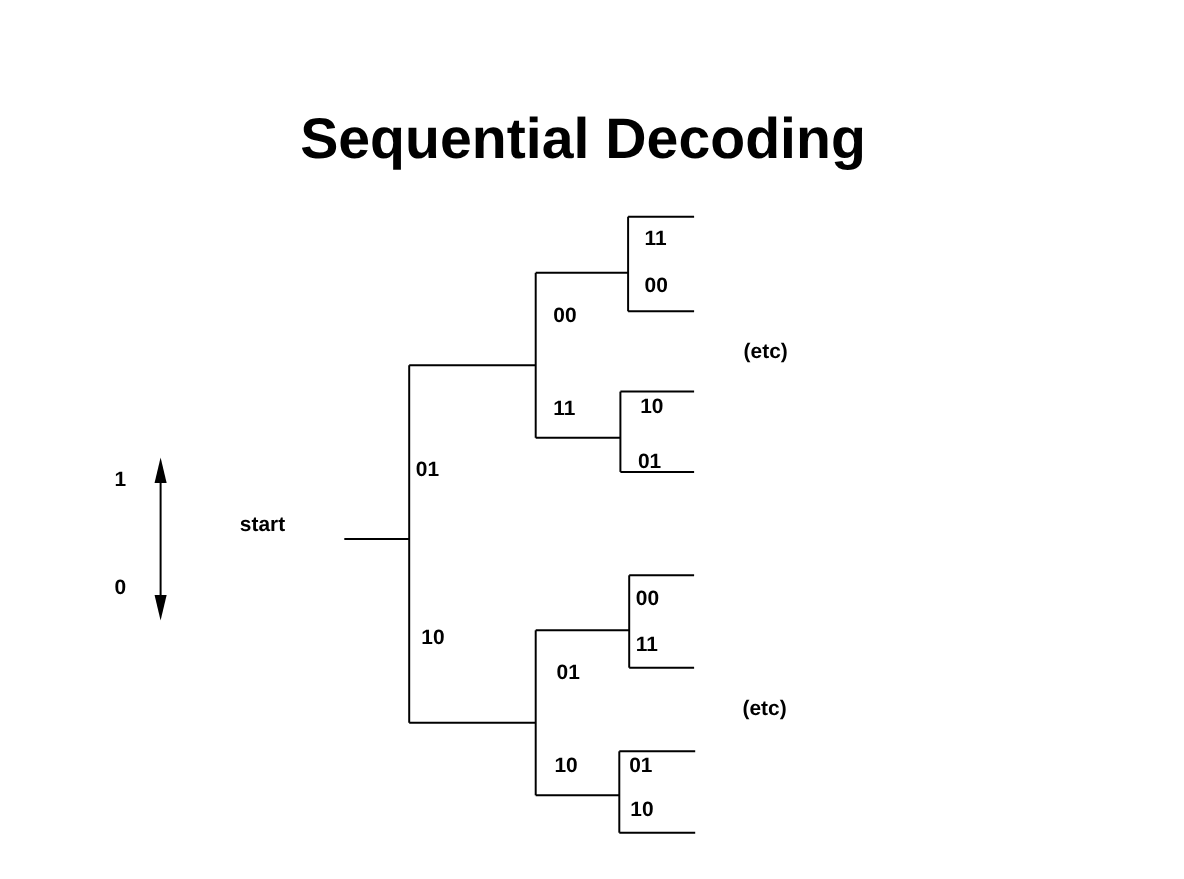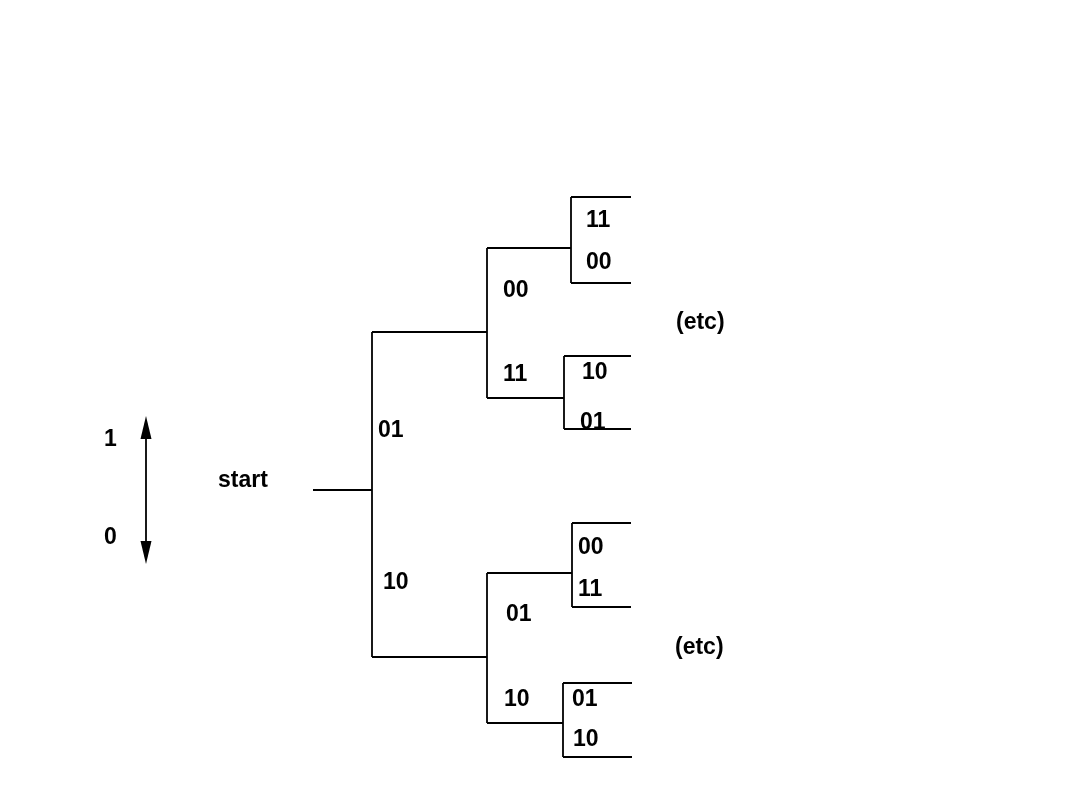--- a/index.html
+++ b/index.html
@@ -21,21 +21,21 @@
     left: 530px;
     top: 97px;
     transform: translateX(-50%);
     font-size: 52px;
     font-weight: bold;
     white-space: nowrap;
     letter-spacing: 0px;
   }
   .lbl {
     position: absolute;
-    font-size: 23px;
+    font-size: 19px;
     font-weight: bold;
     line-height: 1;
     white-space: nowrap;
   }
   .lines-svg {
     position: absolute;
     left: 0;
     top: 0;
     width: 1076px;
     height: 799px;
@@ -48,20 +48,21 @@
   .lines-svg polygon {
     fill: #000000;
     stroke: none;
   }
 </style>
 </head>
 <body>
 
 <div class="stage">
 
+  <div class="title">Sequential Decoding</div>
 
   <svg class="lines-svg" viewBox="0 0 1076 799">
 
     <g>
       <line x1="146" y1="429" x2="146" y2="551"></line>
       <polygon points="146,416 140.5,439 151.5,439"></polygon>
       <polygon points="146,564 140.5,541 151.5,541"></polygon>
     </g>
 
     <path d="M313,490 H372"></path>

